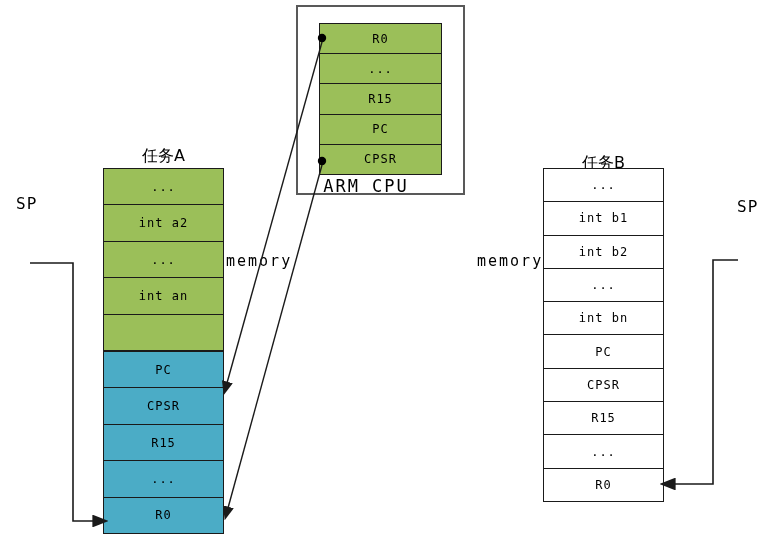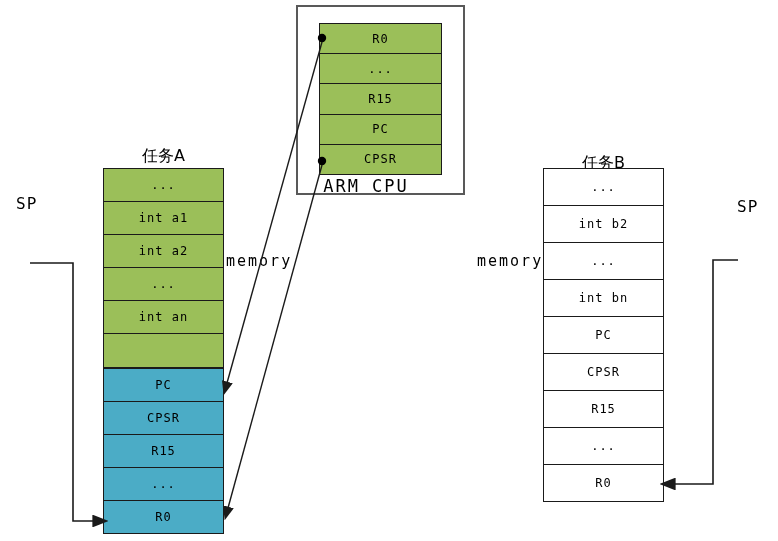--- a/index.html
+++ b/index.html
@@ -81,35 +81,35 @@
     <div class="cell green">...</div>
     <div class="cell green">R15</div>
     <div class="cell green">PC</div>
     <div class="cell green">CPSR</div>
   </div>
   <div class="abs cpu-title">ARM CPU</div>
 
   <div class="abs title taska-title">任务A</div>
   <div class="abs stack taska-stack">
     <div class="cell green">...</div>
-    <div class="cell green">int a1</div>
     <div class="cell green">int a2</div>
     <div class="cell green">...</div>
     <div class="cell green">int an</div>
     <div class="cell green divider"></div>
     <div class="cell blue">PC</div>
     <div class="cell blue">CPSR</div>
     <div class="cell blue">R15</div>
     <div class="cell blue">...</div>
     <div class="cell blue">R0</div>
   </div>
 
   <div class="abs title taskb-title">任务B</div>
   <div class="abs stack taskb-stack">
     <div class="cell white">...</div>
+    <div class="cell white">int b1</div>
     <div class="cell white">int b2</div>
     <div class="cell white">...</div>
     <div class="cell white">int bn</div>
     <div class="cell white">PC</div>
     <div class="cell white">CPSR</div>
     <div class="cell white">R15</div>
     <div class="cell white">...</div>
     <div class="cell white">R0</div>
   </div>
 

